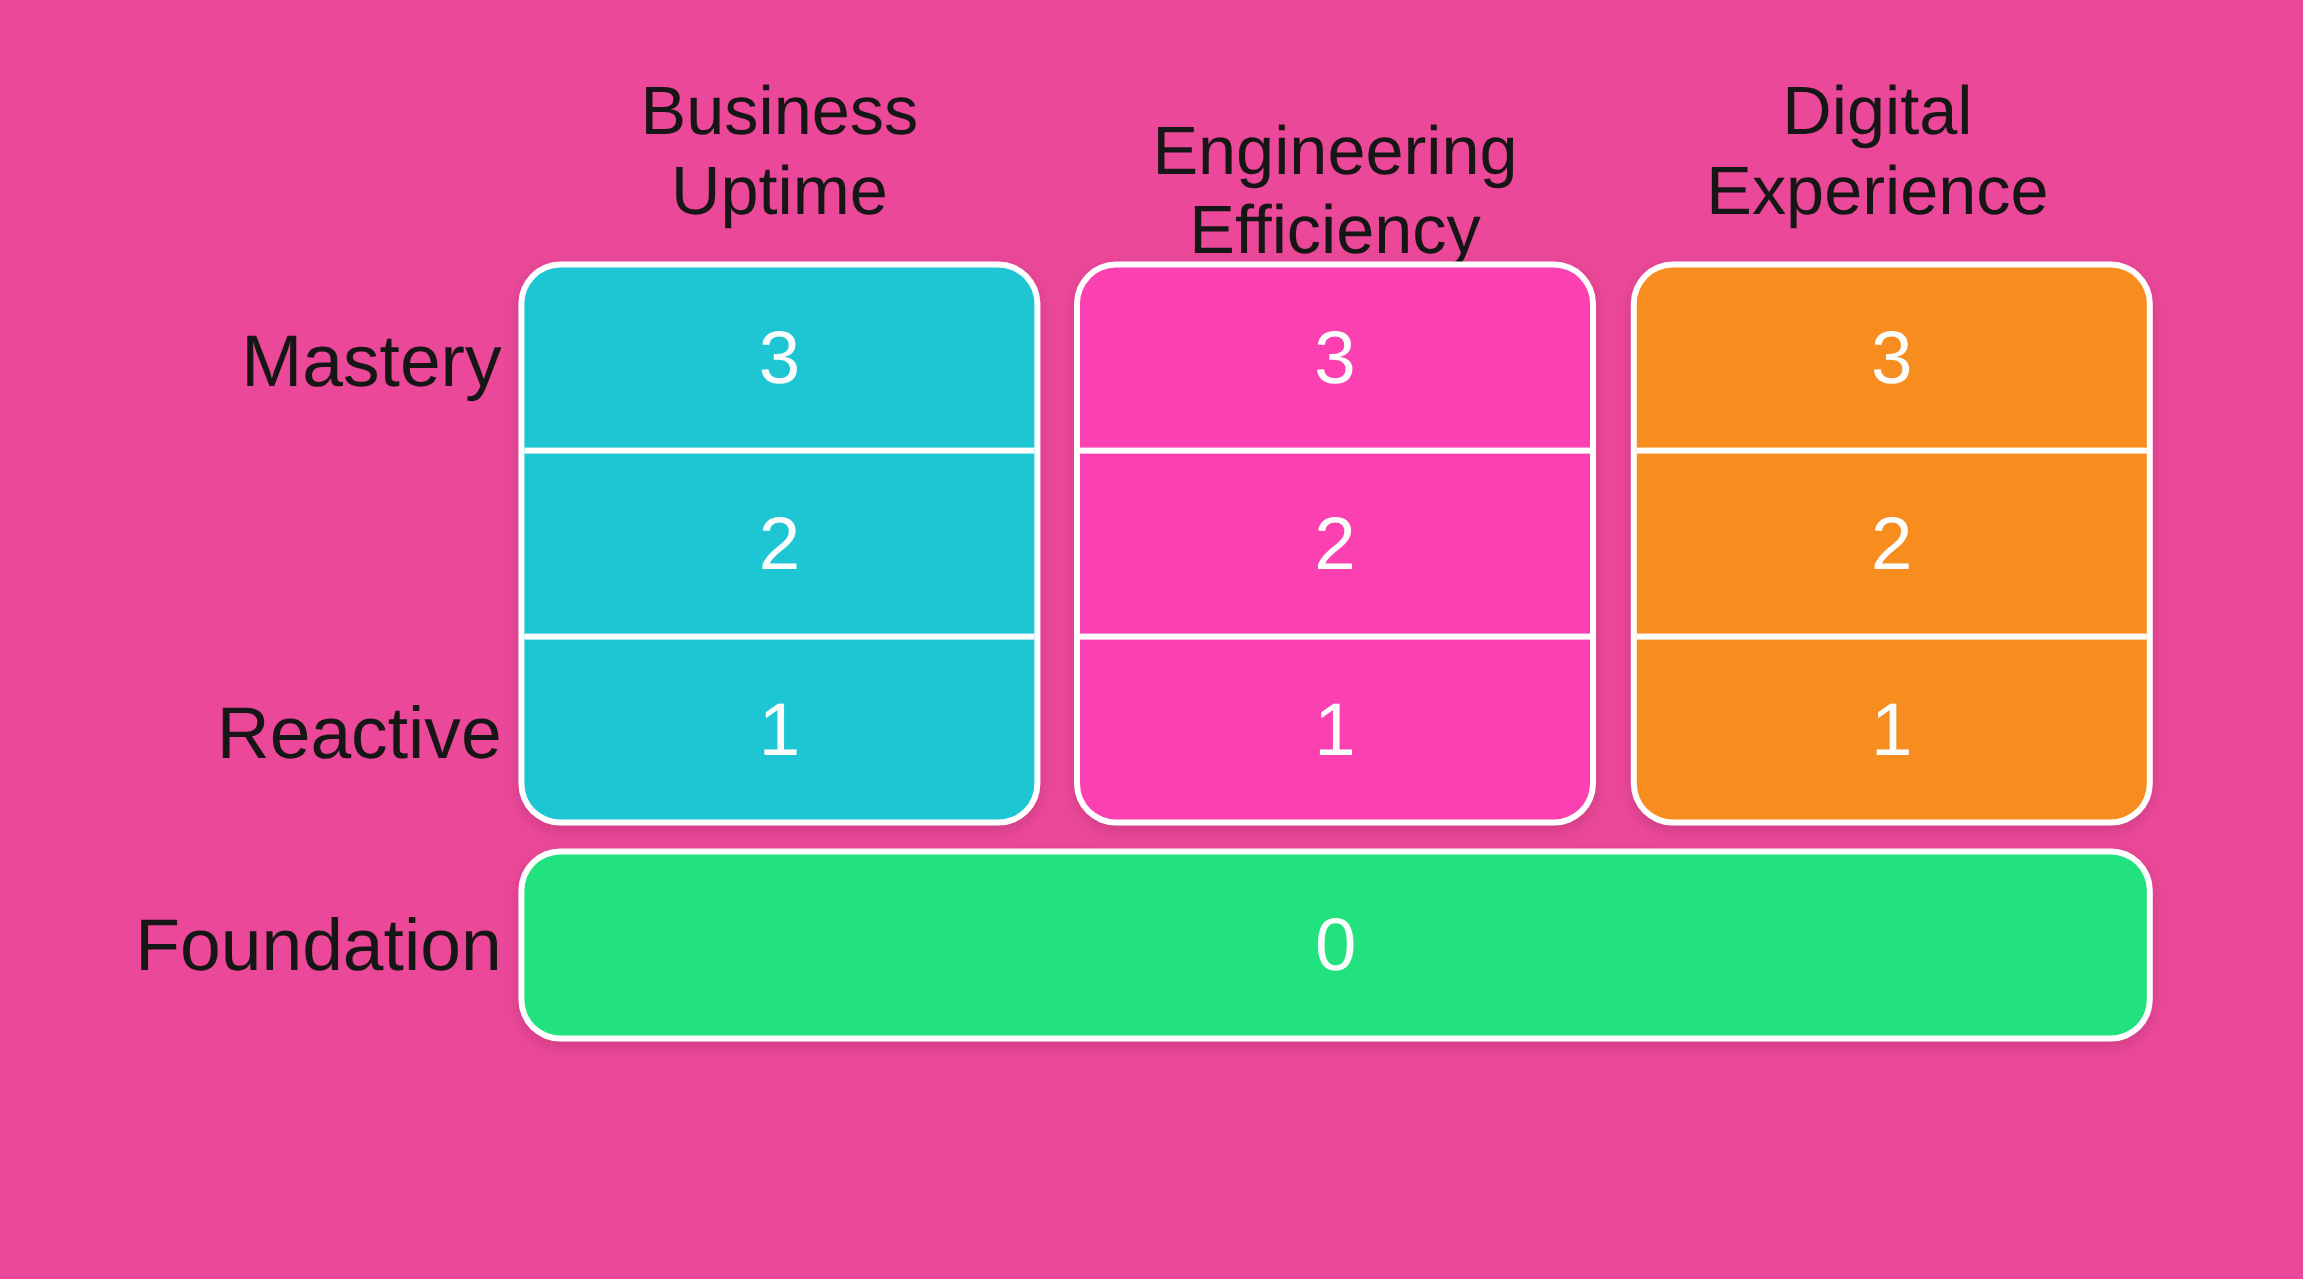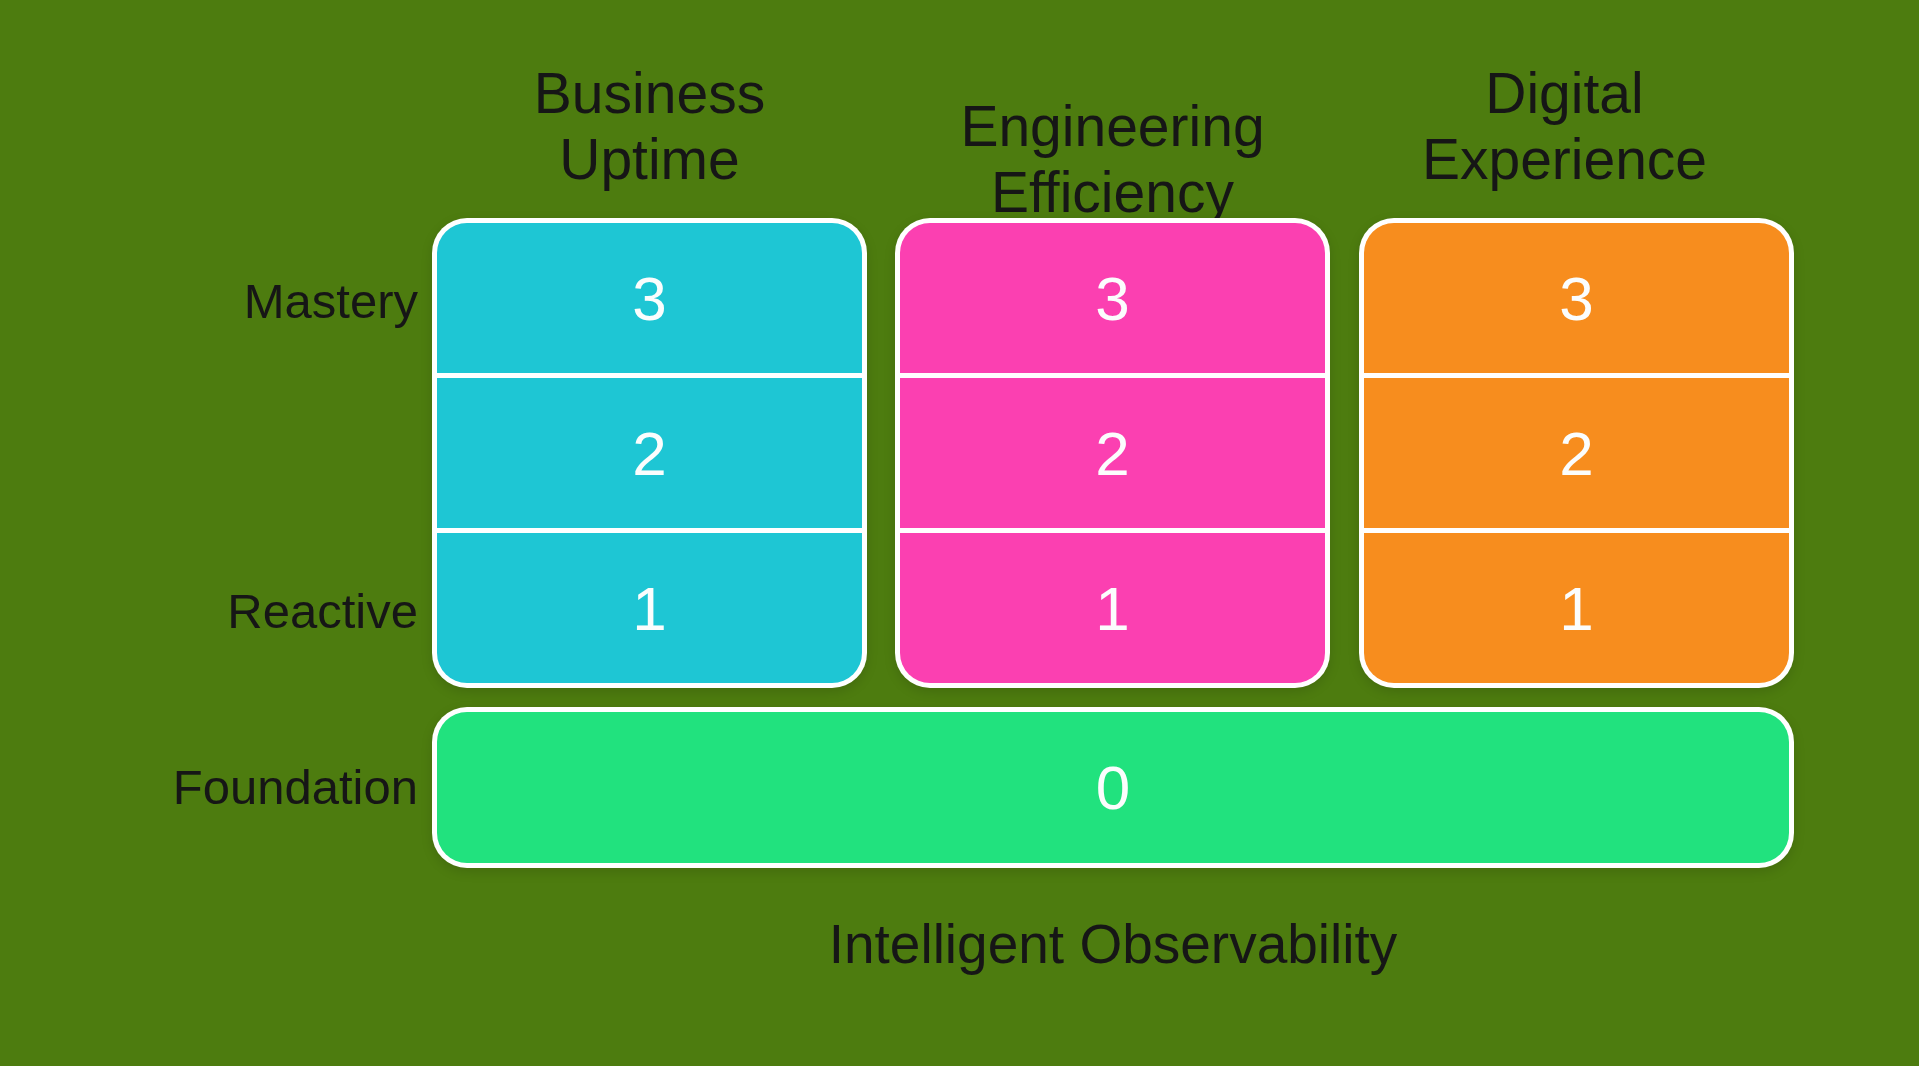--- a/index.html
+++ b/index.html
@@ -5,21 +5,21 @@
   html, body {
     margin: 0;
     padding: 0;
     background: #ffffff;
     font-family: "Liberation Sans", "DejaVu Sans", sans-serif;
   }
   .canvas {
     position: relative;
     width: 1919px;
     height: 1066px;
-    background: #4d7c0f;
+    background: #ec4899;
     overflow: hidden;
   }
   .col-header {
     position: absolute;
     top: 60px;
     width: 425px;
     text-align: center;
     font-size: 57px;
     line-height: 66px;
     font-weight: 500;
@@ -29,21 +29,21 @@
   }
   .col-header.c0 { left: 437px; }
   .col-header.c1 { left: 900px; margin-top: 33px; }
   .col-header.c2 { left: 1352px; }
 
   .row-label {
     position: absolute;
     left: 60px;
     width: 358px;
     text-align: right;
-    font-size: 49px;
+    font-size: 61px;
     line-height: 64px;
     font-weight: 500;
     color: #161616;
   }
   .row-label.r0 { top: 269px; }
   .row-label.r1 { top: 428px; }
   .row-label.r2 { top: 579px; }
   .row-label.r3 { top: 755px; }
 
   .pillar {
@@ -147,15 +147,14 @@
     </div>
     <div class="cell">
       <span class="cell-value">1</span>
     </div>
   </div>
 
   <div class="foundation-bar" style="background: rgb(33, 226, 126);">
     <span class="cell-value">0</span>
   </div>
 
-  <div class="diagram-title">Intelligent Observability</div>
 
 </div>
 
 </body></html>

